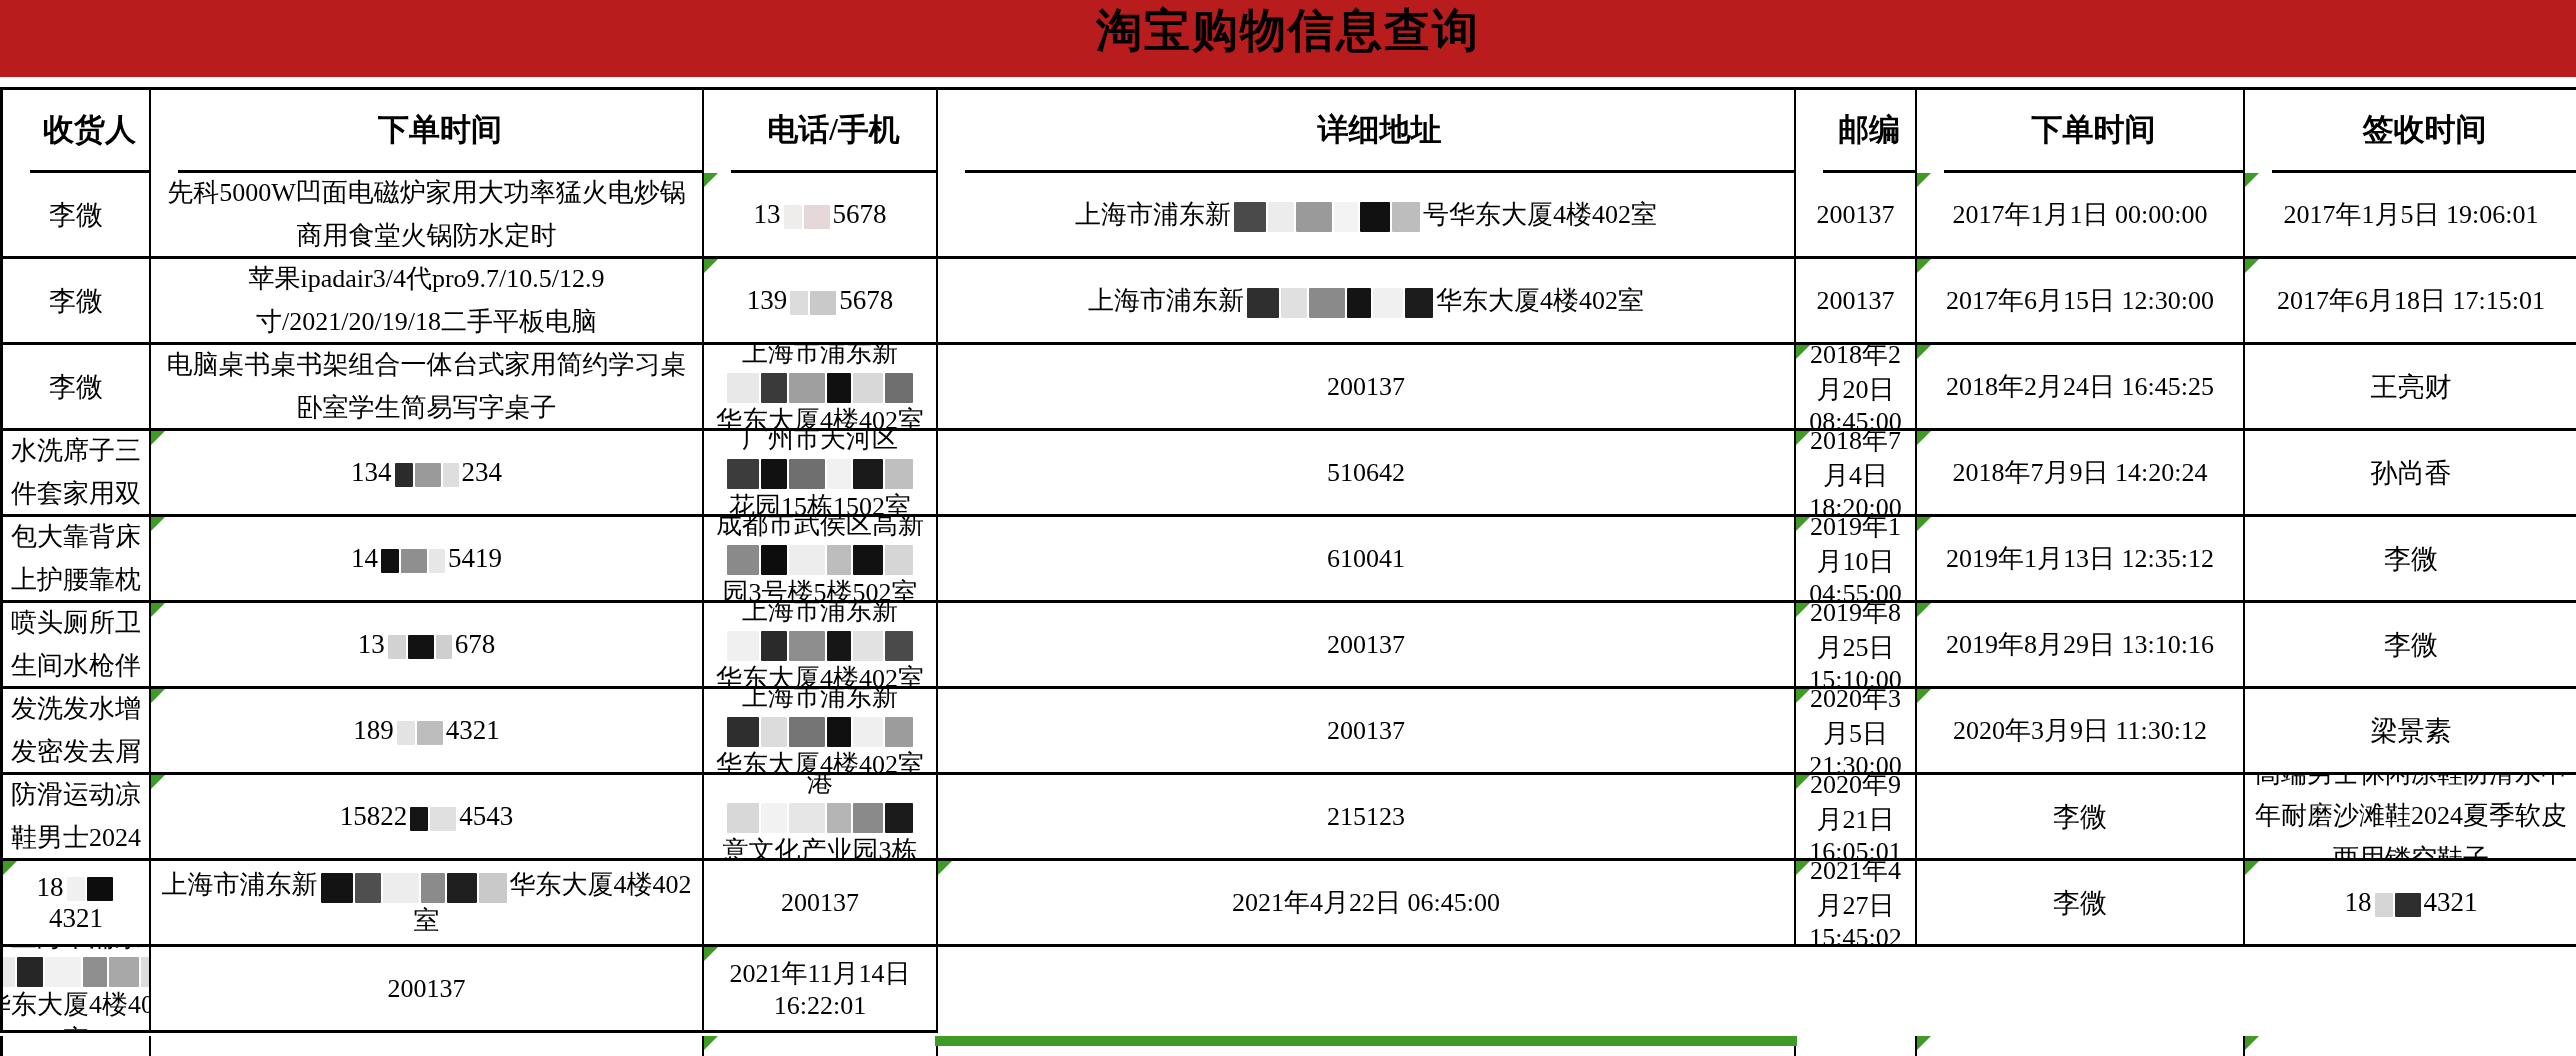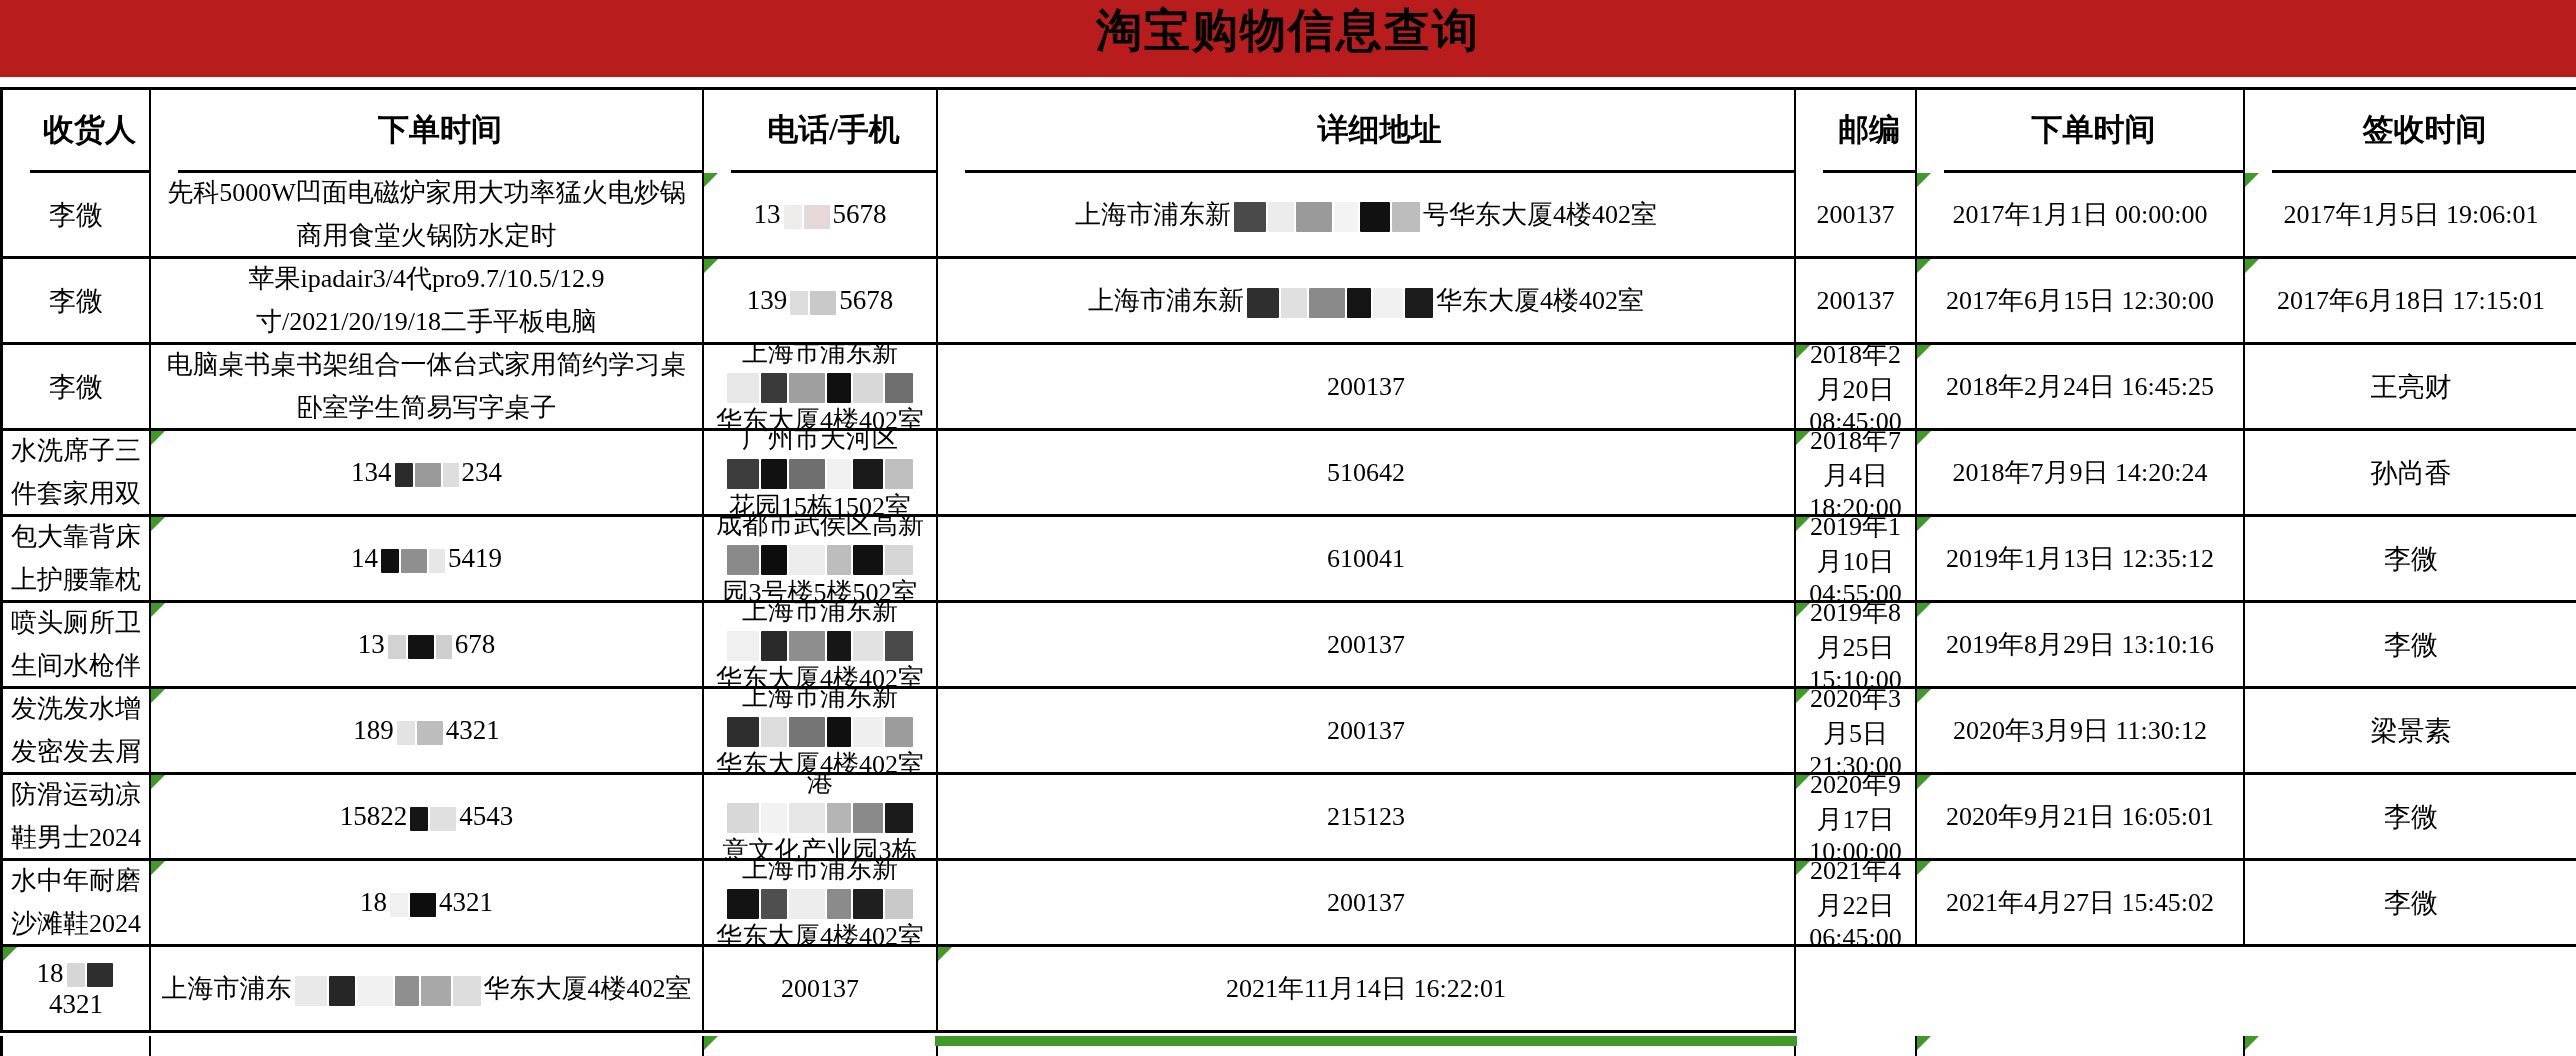--- a/index.html
+++ b/index.html
@@ -346,24 +346,20 @@
             <div class="rb" style="background: rgb(181, 181, 181);"></div>
             <div class="rb" style="background: rgb(138, 138, 138);"></div>
             <div class="rb" style="background: rgb(27, 27, 27);"></div>
           </div>意文化产业园3栋501室</div>
       </div>
       <div class="cell postal">
         <div class="t">215123</div>
       </div>
       <div class="cell time">
         <div class="tri" style="border-top-color: rgb(63, 154, 38);"></div>
-        <div class="t">2020年9月17日 10:00:00</div>
-      </div>
-      <div class="cell time">
-        <div class="tri" style="border-top-color: rgb(63, 154, 38);"></div>
         <div class="t">2020年9月21日 16:05:01</div>
       </div>
       <div class="cell recipient">
         <div class="t">李微</div>
       </div>
       <div class="cell product">
         <div class="t">高端男士休闲凉鞋防滑水中年耐磨沙滩鞋2024夏季软皮两用镂空鞋子</div>
       </div>
       <div class="cell phone">
         <div class="tri" style="border-top-color: rgb(63, 154, 38);"></div>

